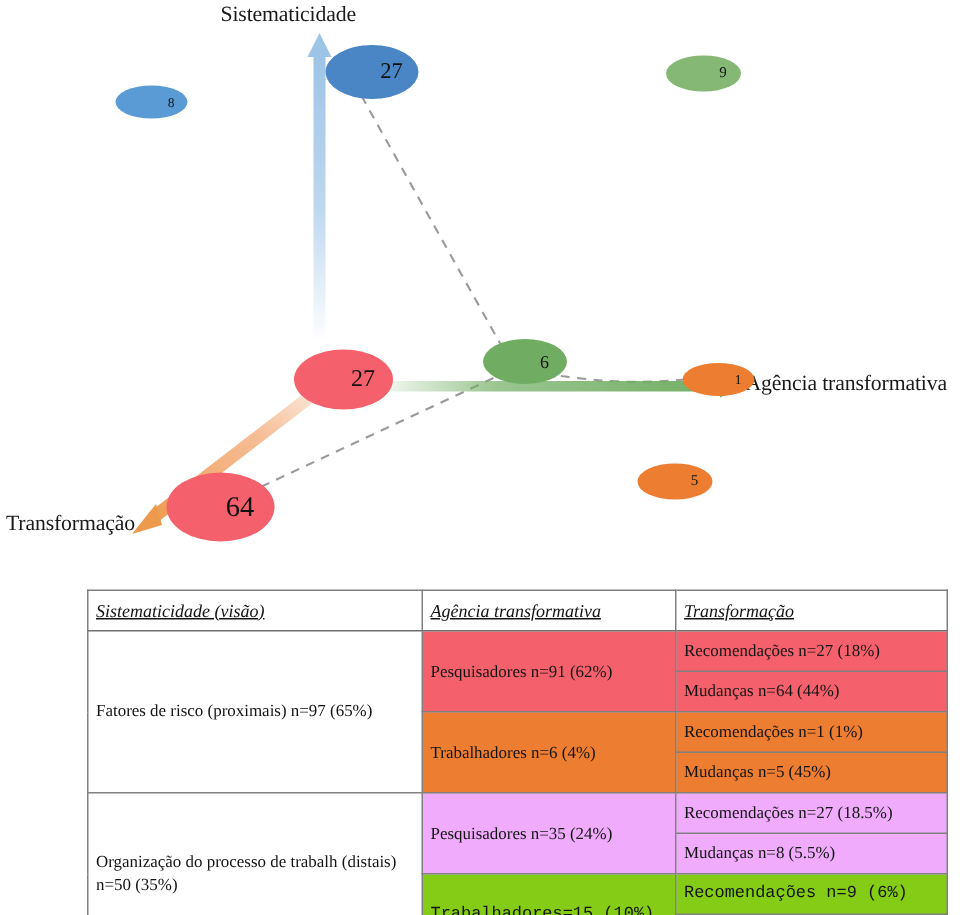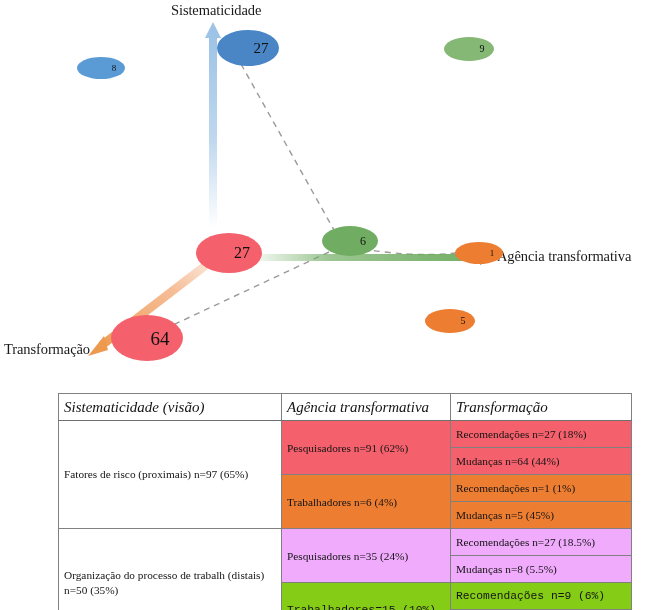--- a/index.html
+++ b/index.html
@@ -31,21 +31,21 @@
 
   .axis-label {
     position: absolute;
     font-family: "Liberation Serif", "DejaVu Serif", serif;
     font-size: 14.5px;
     color: #1a1a1a;
     white-space: nowrap;
     letter-spacing: -0.1px;
   }
   #label-sistematicidade {
-    left: 171px;
+    left: 147px;
     top: 2px;
   }
   #label-agencia {
     left: 497px;
     top: 248px;
   }
   #label-transformacao {
     left: 4px;
     top: 341px;
   }
@@ -80,21 +80,22 @@
     padding: 2px 5px;
     vertical-align: middle;
     text-align: left;
     font-weight: normal;
   }
   #data-table thead th {
     font-style: italic;
     height: 22px;
     border-bottom: 1.5px solid #707070;
     background: #ffffff;
-    font-size: 15px;
+    font-size: 12px;
+    text-decoration: underline;
   }
   #data-table tbody td {
     height: 22px;
   }
   .col-a { width: 212px; }
   .col-b { width: 158px; }
   .col-c { width: 170px; }
 
   .cell-pink   { background: #F4606C; }
   .cell-orange { background: #ED7D31; margin-left: 28px; }

